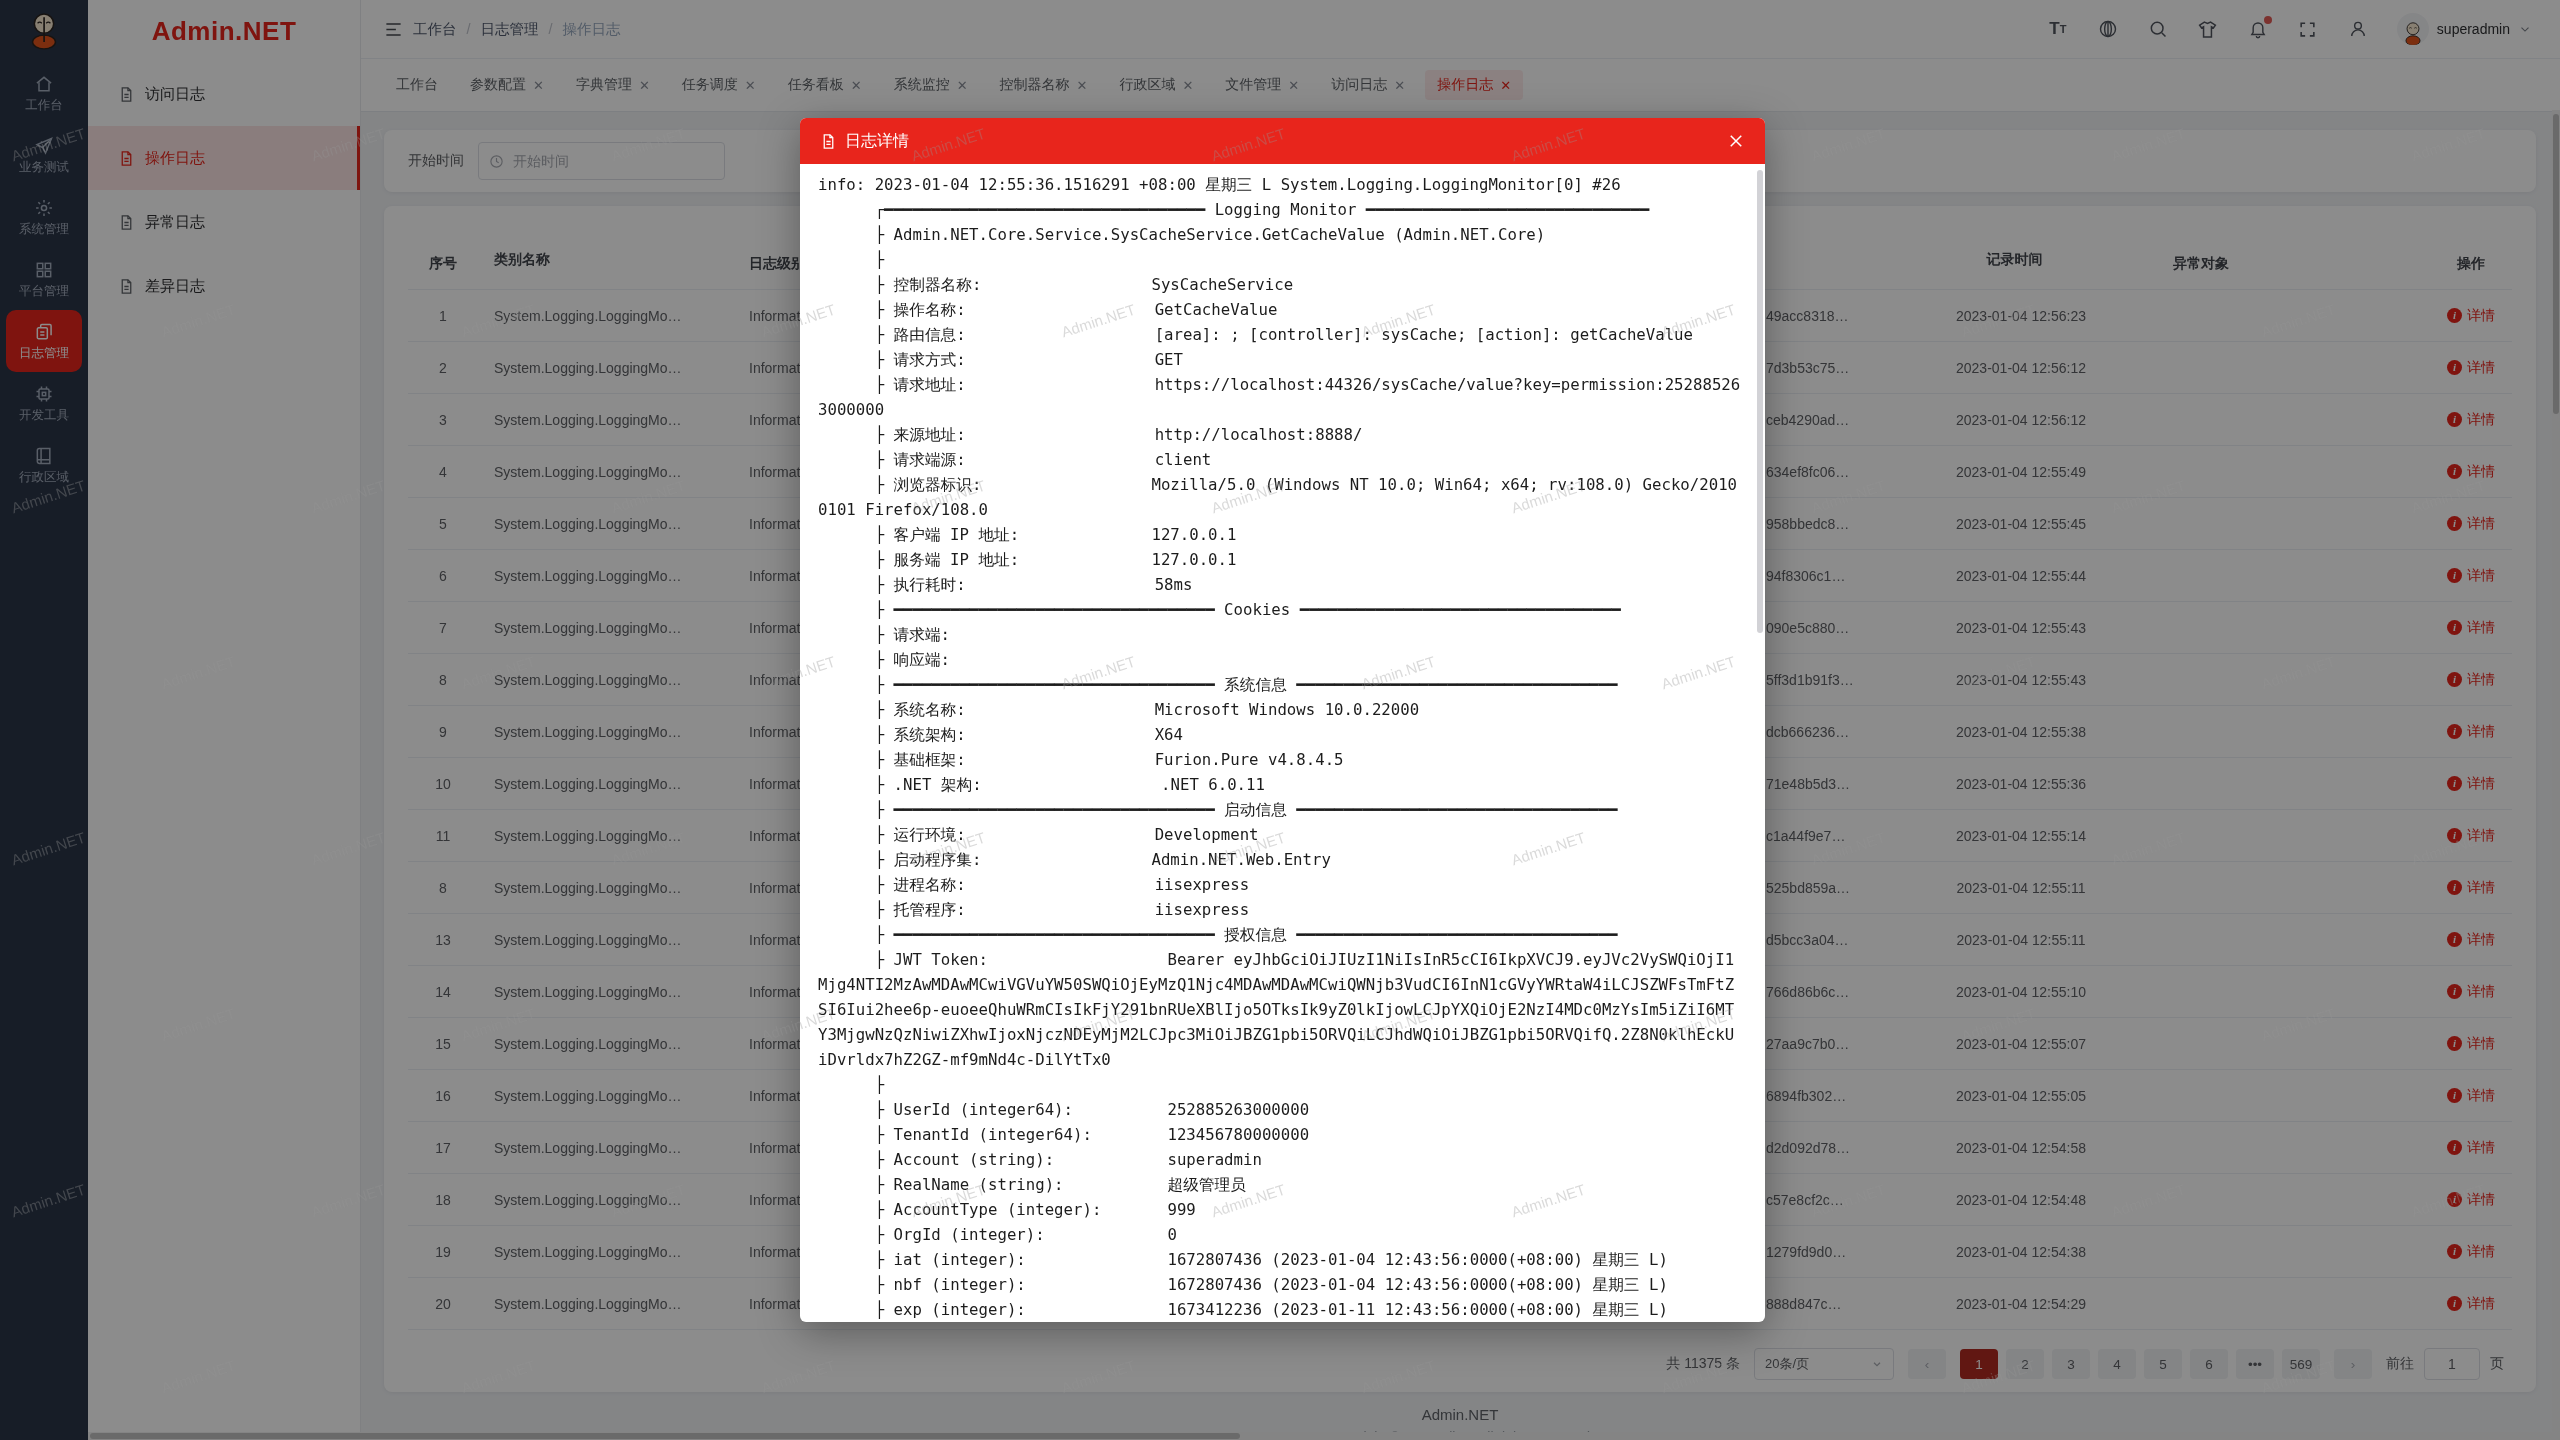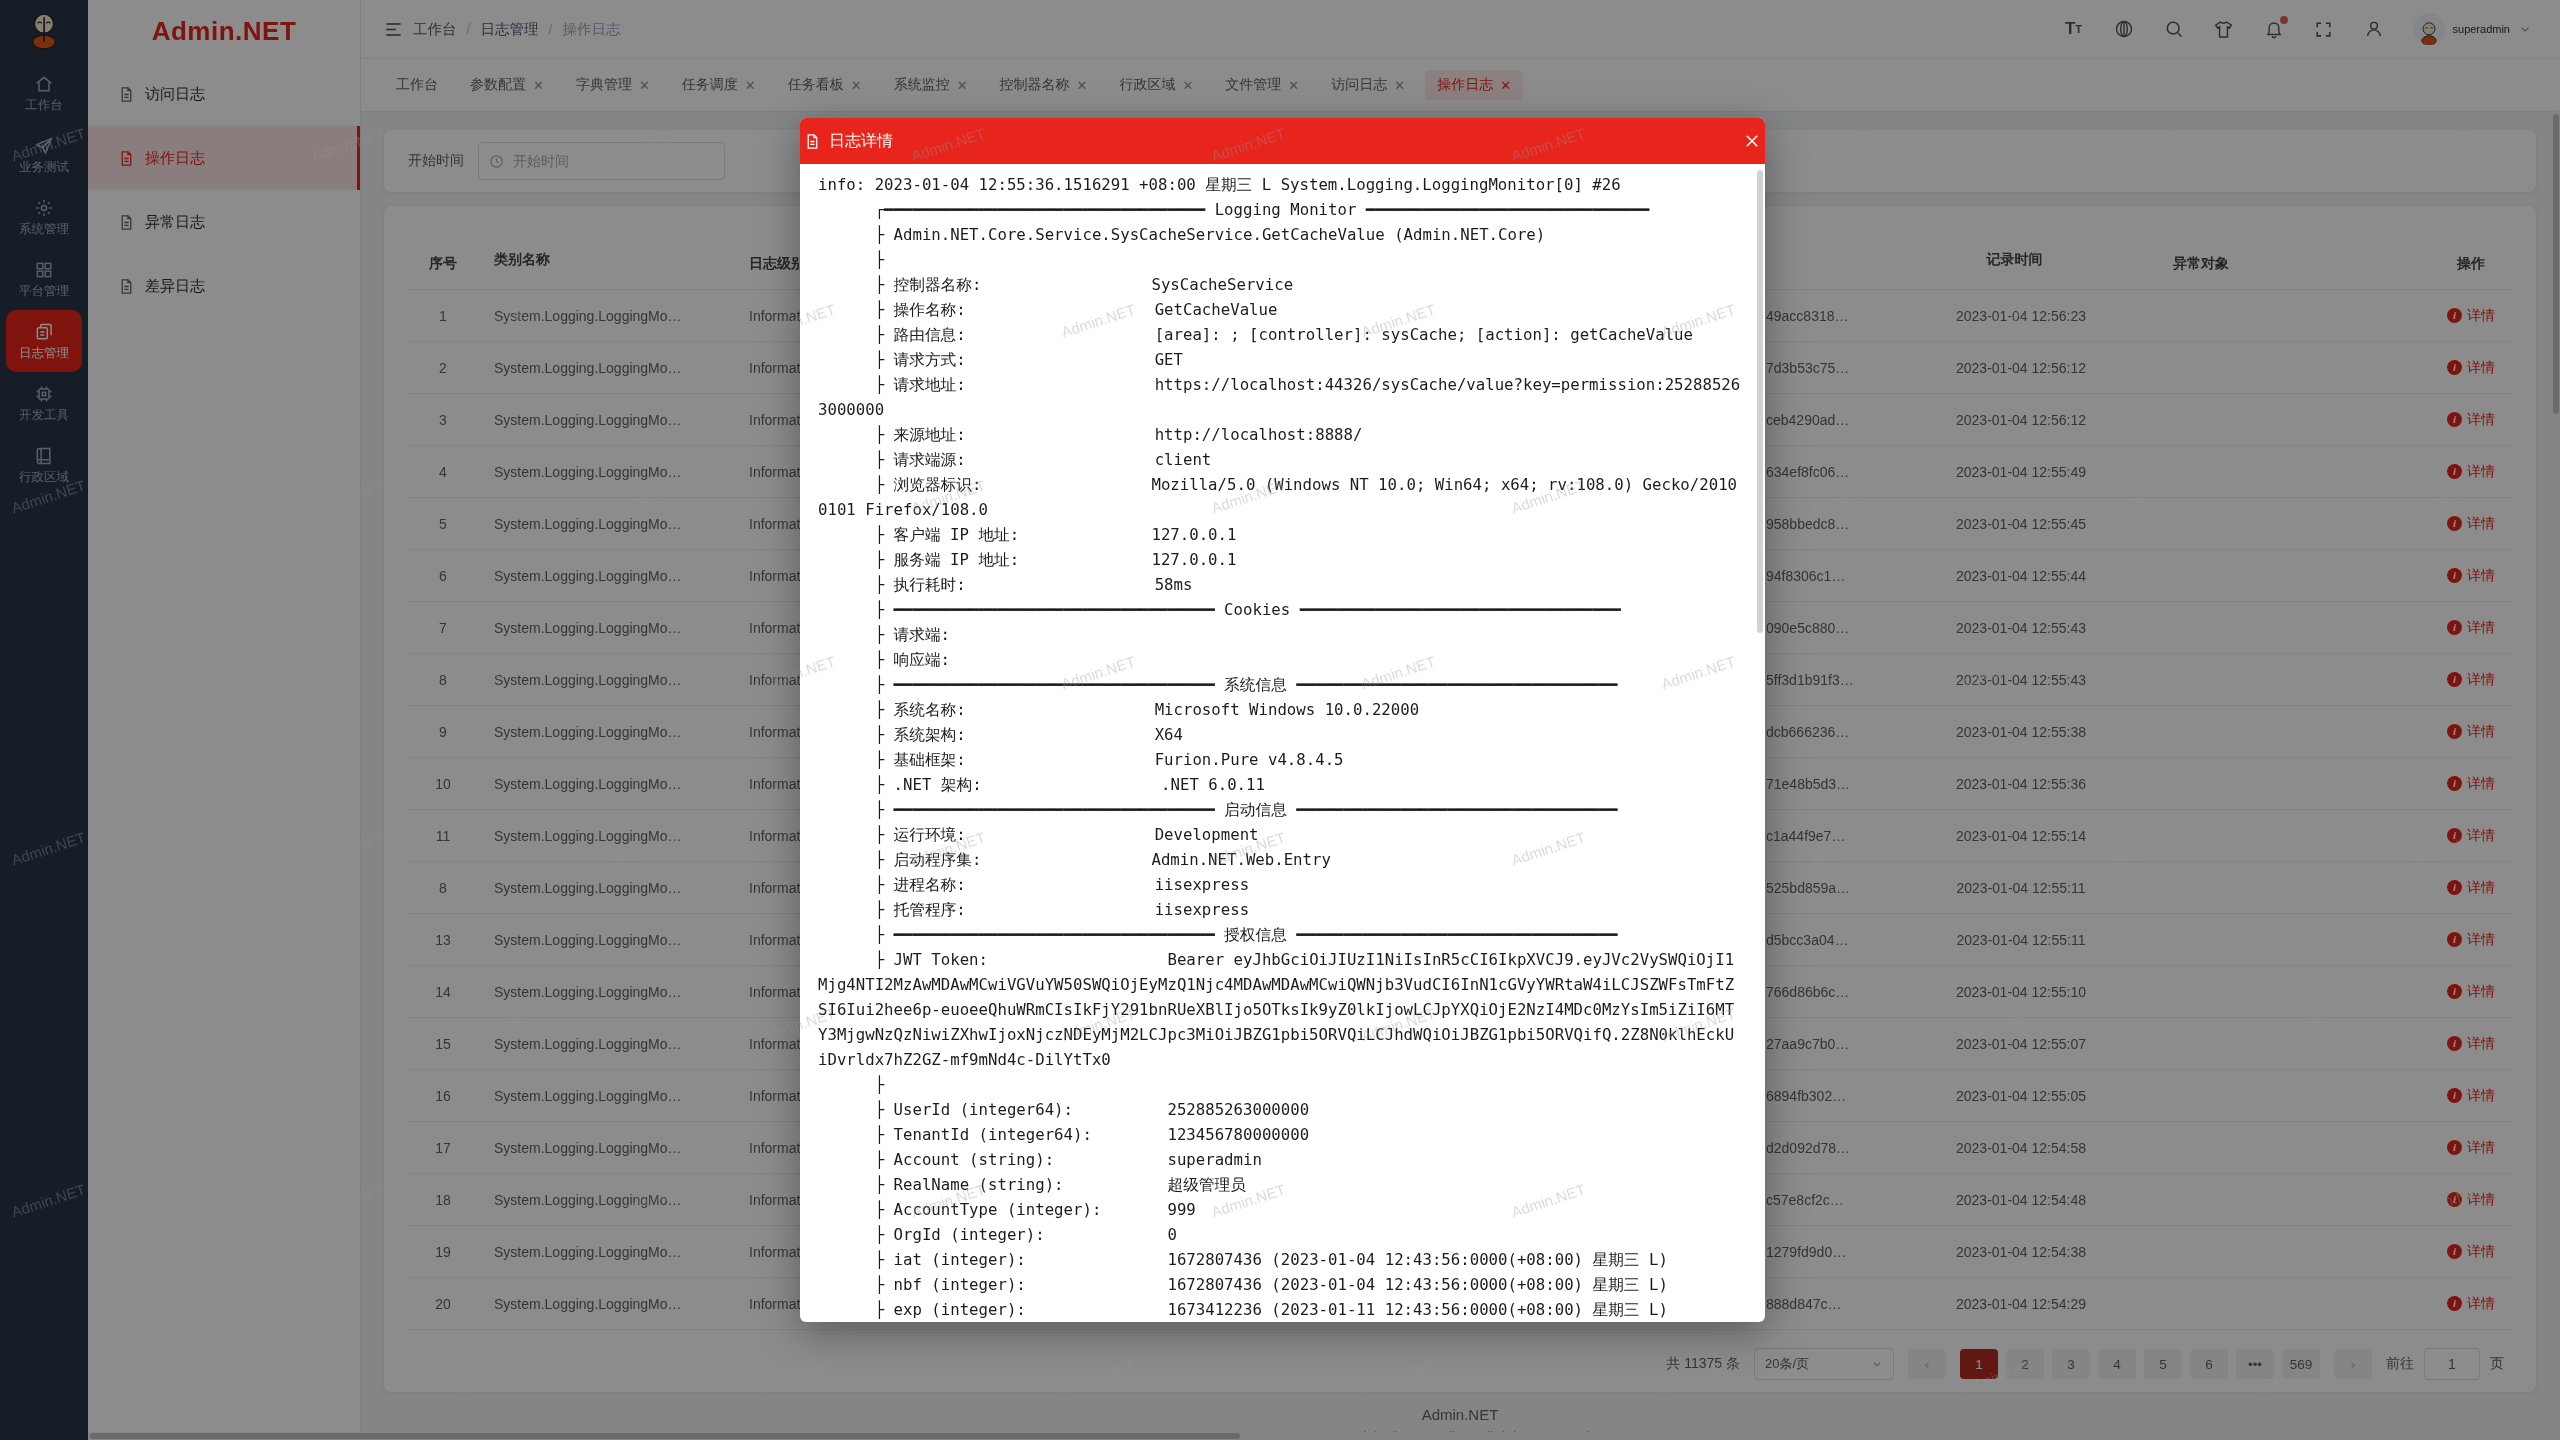--- a/index.html
+++ b/index.html
@@ -31,21 +31,21 @@
   .crumb{display:flex;align-items:center;gap:10px;font-size:14.5px;color:#515a6e;}
   .crumb .sep{color:#c0c4cc;}
   .crumb .current{color:#97a8be;}
   .top-actions{margin-left:auto;display:flex;align-items:center;gap:28px;color:#50555e;}
   .ticon{position:relative;display:flex;align-items:center;justify-content:center;width:22px;height:22px;cursor:pointer;}
   .badge-dot{position:absolute;top:-2px;right:-3px;width:8px;height:8px;border-radius:50%;background:#e25b56;}
   .font-ic{font-weight:bold;font-size:17px;}
   .font-ic small{font-size:11px;font-weight:bold;}
   .user-box{display:flex;align-items:center;gap:8px;cursor:pointer;}
   .avatar{width:32px;height:32px;border-radius:50%;background:#f3f4f6;overflow:hidden;display:flex;align-items:flex-end;justify-content:center;}
-  .user-name{font-size:11px;color:#303133;}
+  .user-name{font-size:14px;color:#303133;}
   
   .tabbar{height:52px;background:#fff;border-bottom:1px solid #e4e7ed;display:flex;align-items:center;
           padding:0 24px;gap:8px;}
   .tab{display:inline-flex;align-items:center;height:30px;padding:0 12px;border-radius:4px;
        font-size:14px;color:#5f6368;cursor:pointer;white-space:nowrap;}
   .tab .tab-close{margin-left:7px;font-size:13px;color:#8a8f99;line-height:1;}
   .tab.active{color:#e8251c;background:rgba(232,37,28,.09);}
   .tab.active .tab-close{color:#e8251c;}
   
   .content{position:absolute;left:0;right:0;top:110px;bottom:0;padding:20px 24px 0 24px;}
@@ -91,21 +91,21 @@
   
   .h-scroll{position:absolute;left:88px;right:0;bottom:0;height:8px;background:#f1f1f1;z-index:10;}
   .h-scroll .thumb{position:absolute;left:2px;top:1px;height:6px;width:1150px;background:#c1c1c1;border-radius:3px;}
   .v-scroll{position:absolute;right:0;top:110px;bottom:8px;width:8px;background:#f1f1f1;z-index:10;}
   .v-scroll .thumb{position:absolute;top:4px;left:1px;width:6px;height:300px;background:#c1c1c1;border-radius:3px;}
   
   .overlay{position:absolute;inset:0;background:rgba(0,0,0,.45);z-index:100;}
   .dialog{position:absolute;left:800px;top:118px;width:965px;height:1204px;z-index:200;
           background:#fff;border-radius:6px;box-shadow:0 10px 40px rgba(0,0,0,.35);
           display:flex;flex-direction:column;overflow:hidden;}
-  .dialog-header{height:46px;background:#e8251c;display:flex;align-items:center;padding:0 4px;
+  .dialog-header{height:46px;background:#e8251c;display:flex;align-items:center;padding:0 20px;
                  color:#fff;flex:0 0 auto;}
   .dialog-title{font-size:16px;margin-left:8px;}
   .dialog-close{margin-left:auto;cursor:pointer;display:flex;}
   .dialog-body{flex:1;position:relative;overflow:hidden;}
   .dialog-body pre{margin:0;padding:8px 24px 0 18px;font-family:"DejaVu Sans Mono",monospace;
                    font-size:15.7px;line-height:25px;color:#1c1c1c;white-space:pre-wrap;
                    word-break:break-all;}
   .dlg-scroll{position:absolute;right:2px;top:6px;width:6px;height:40%;background:#d2d2d6;border-radius:3px;}
   
   .wm-layer{position:absolute;inset:0;z-index:300;pointer-events:none;overflow:hidden;}

